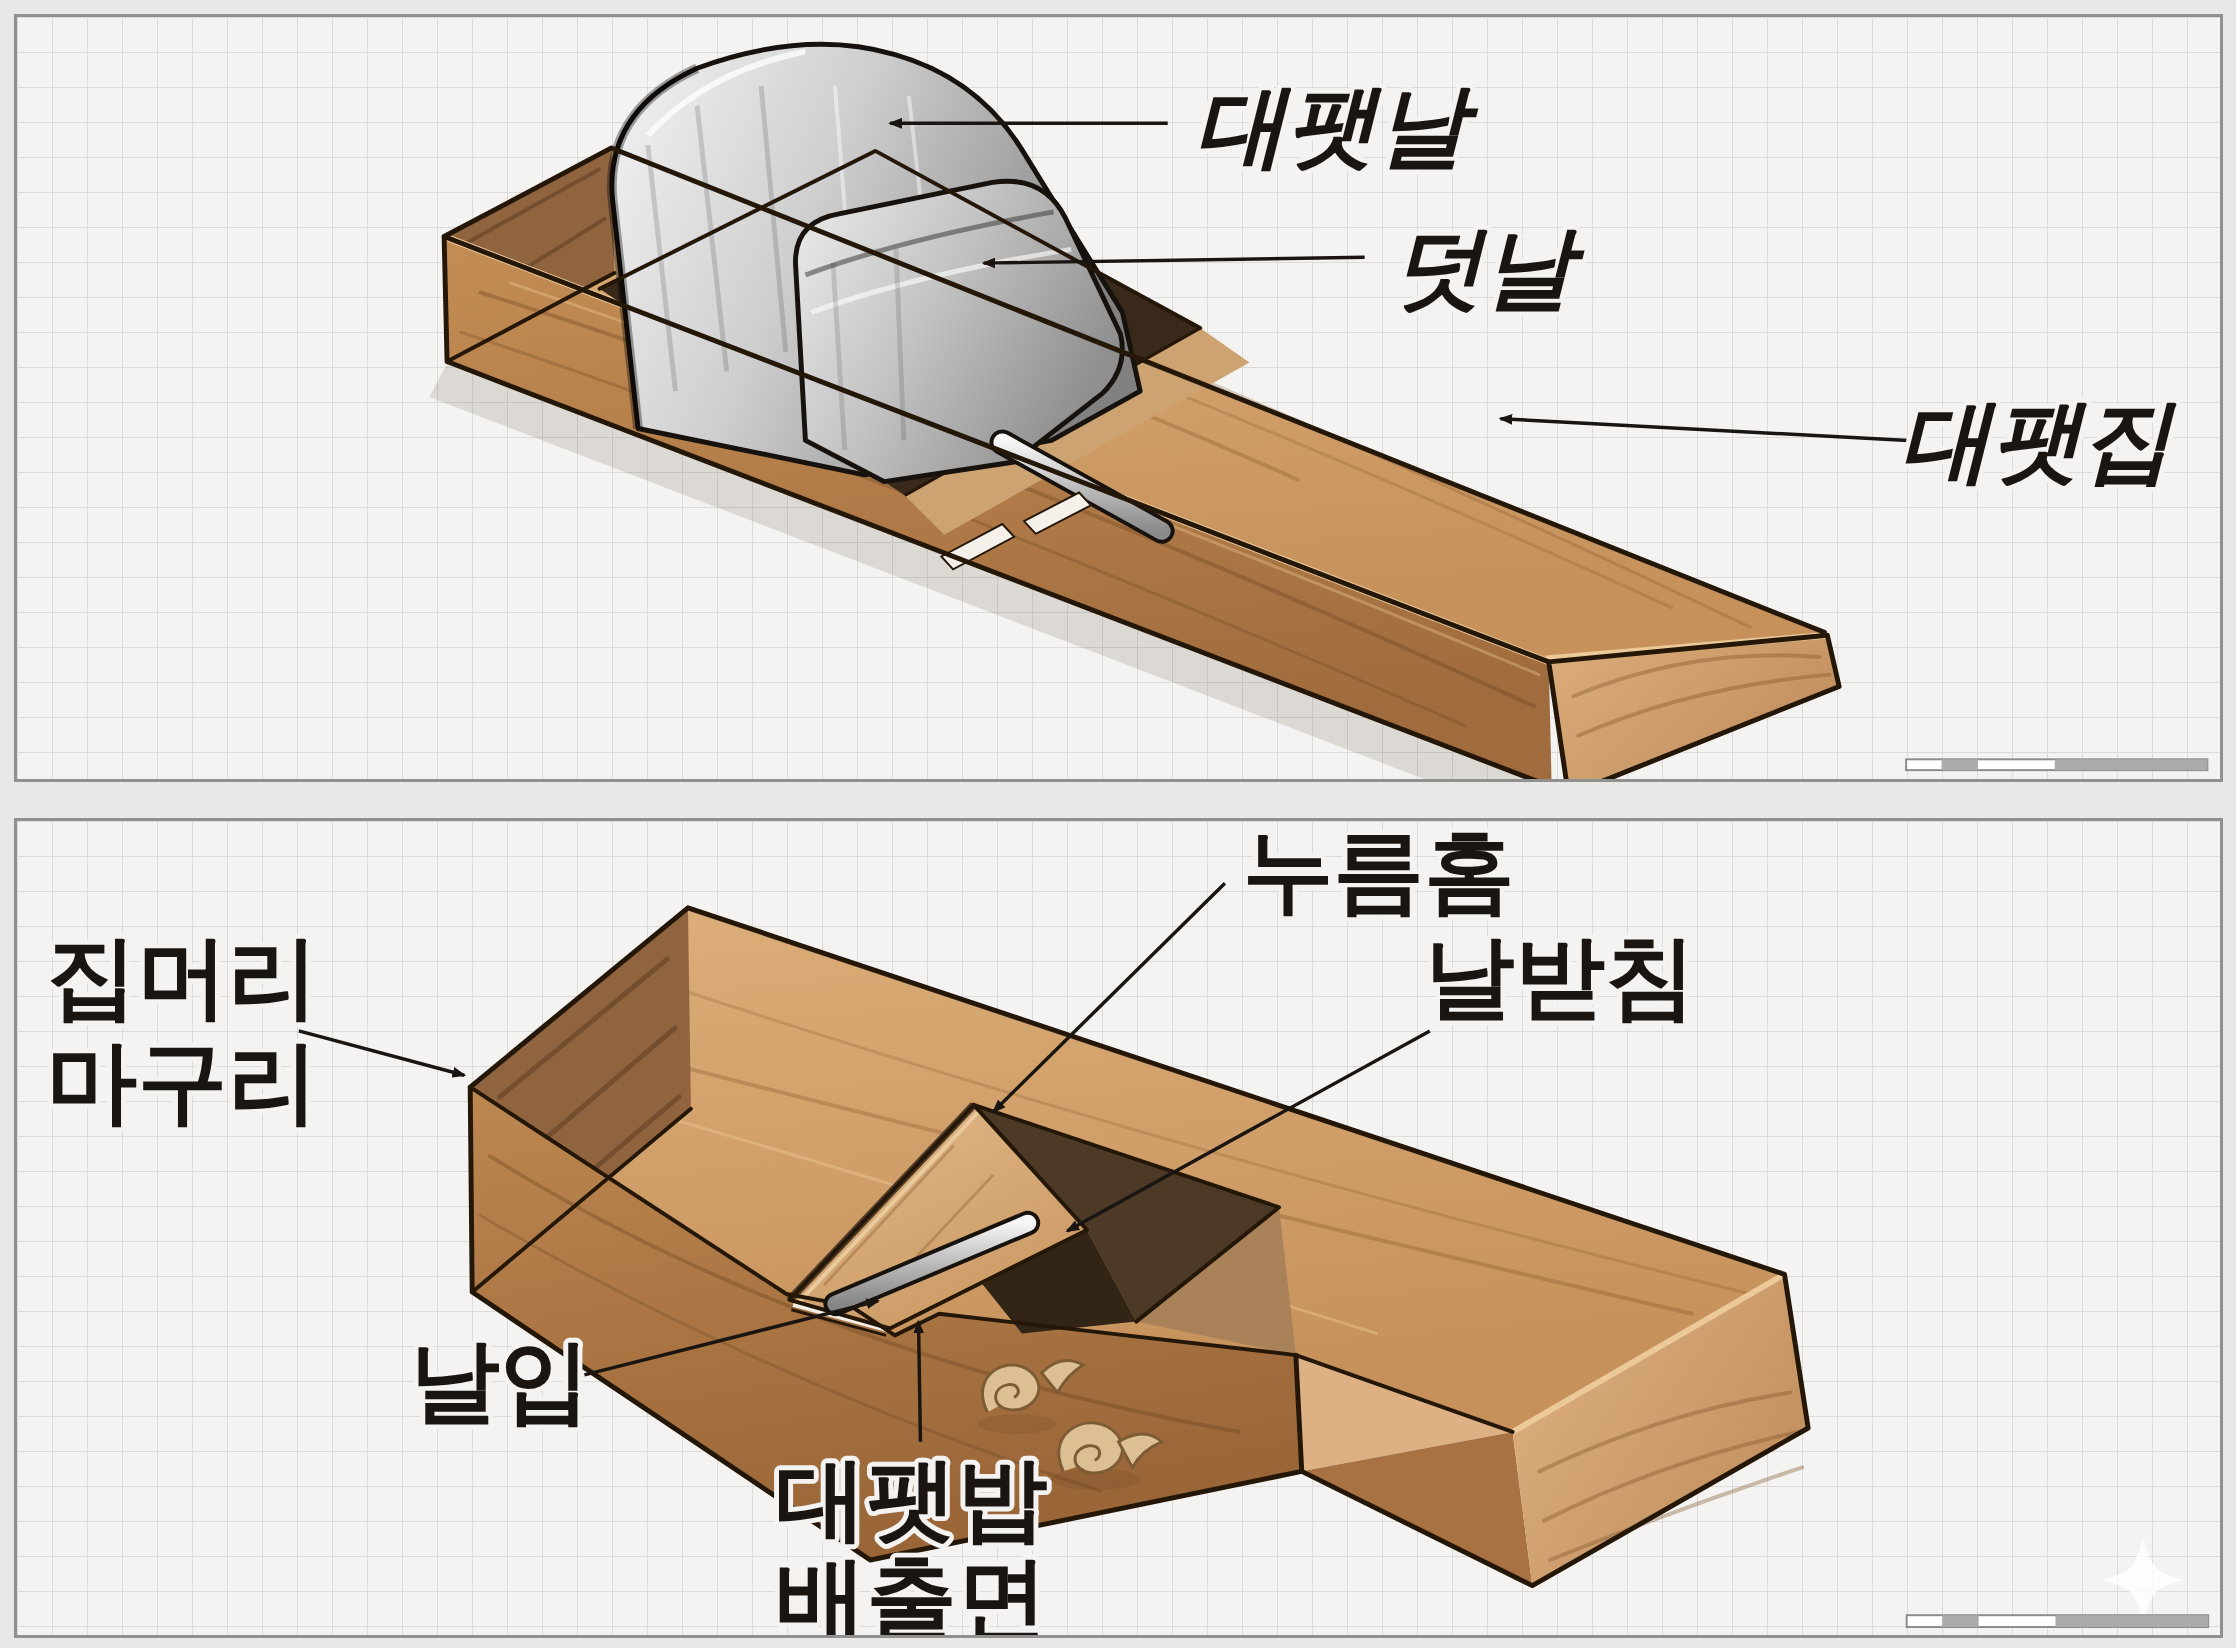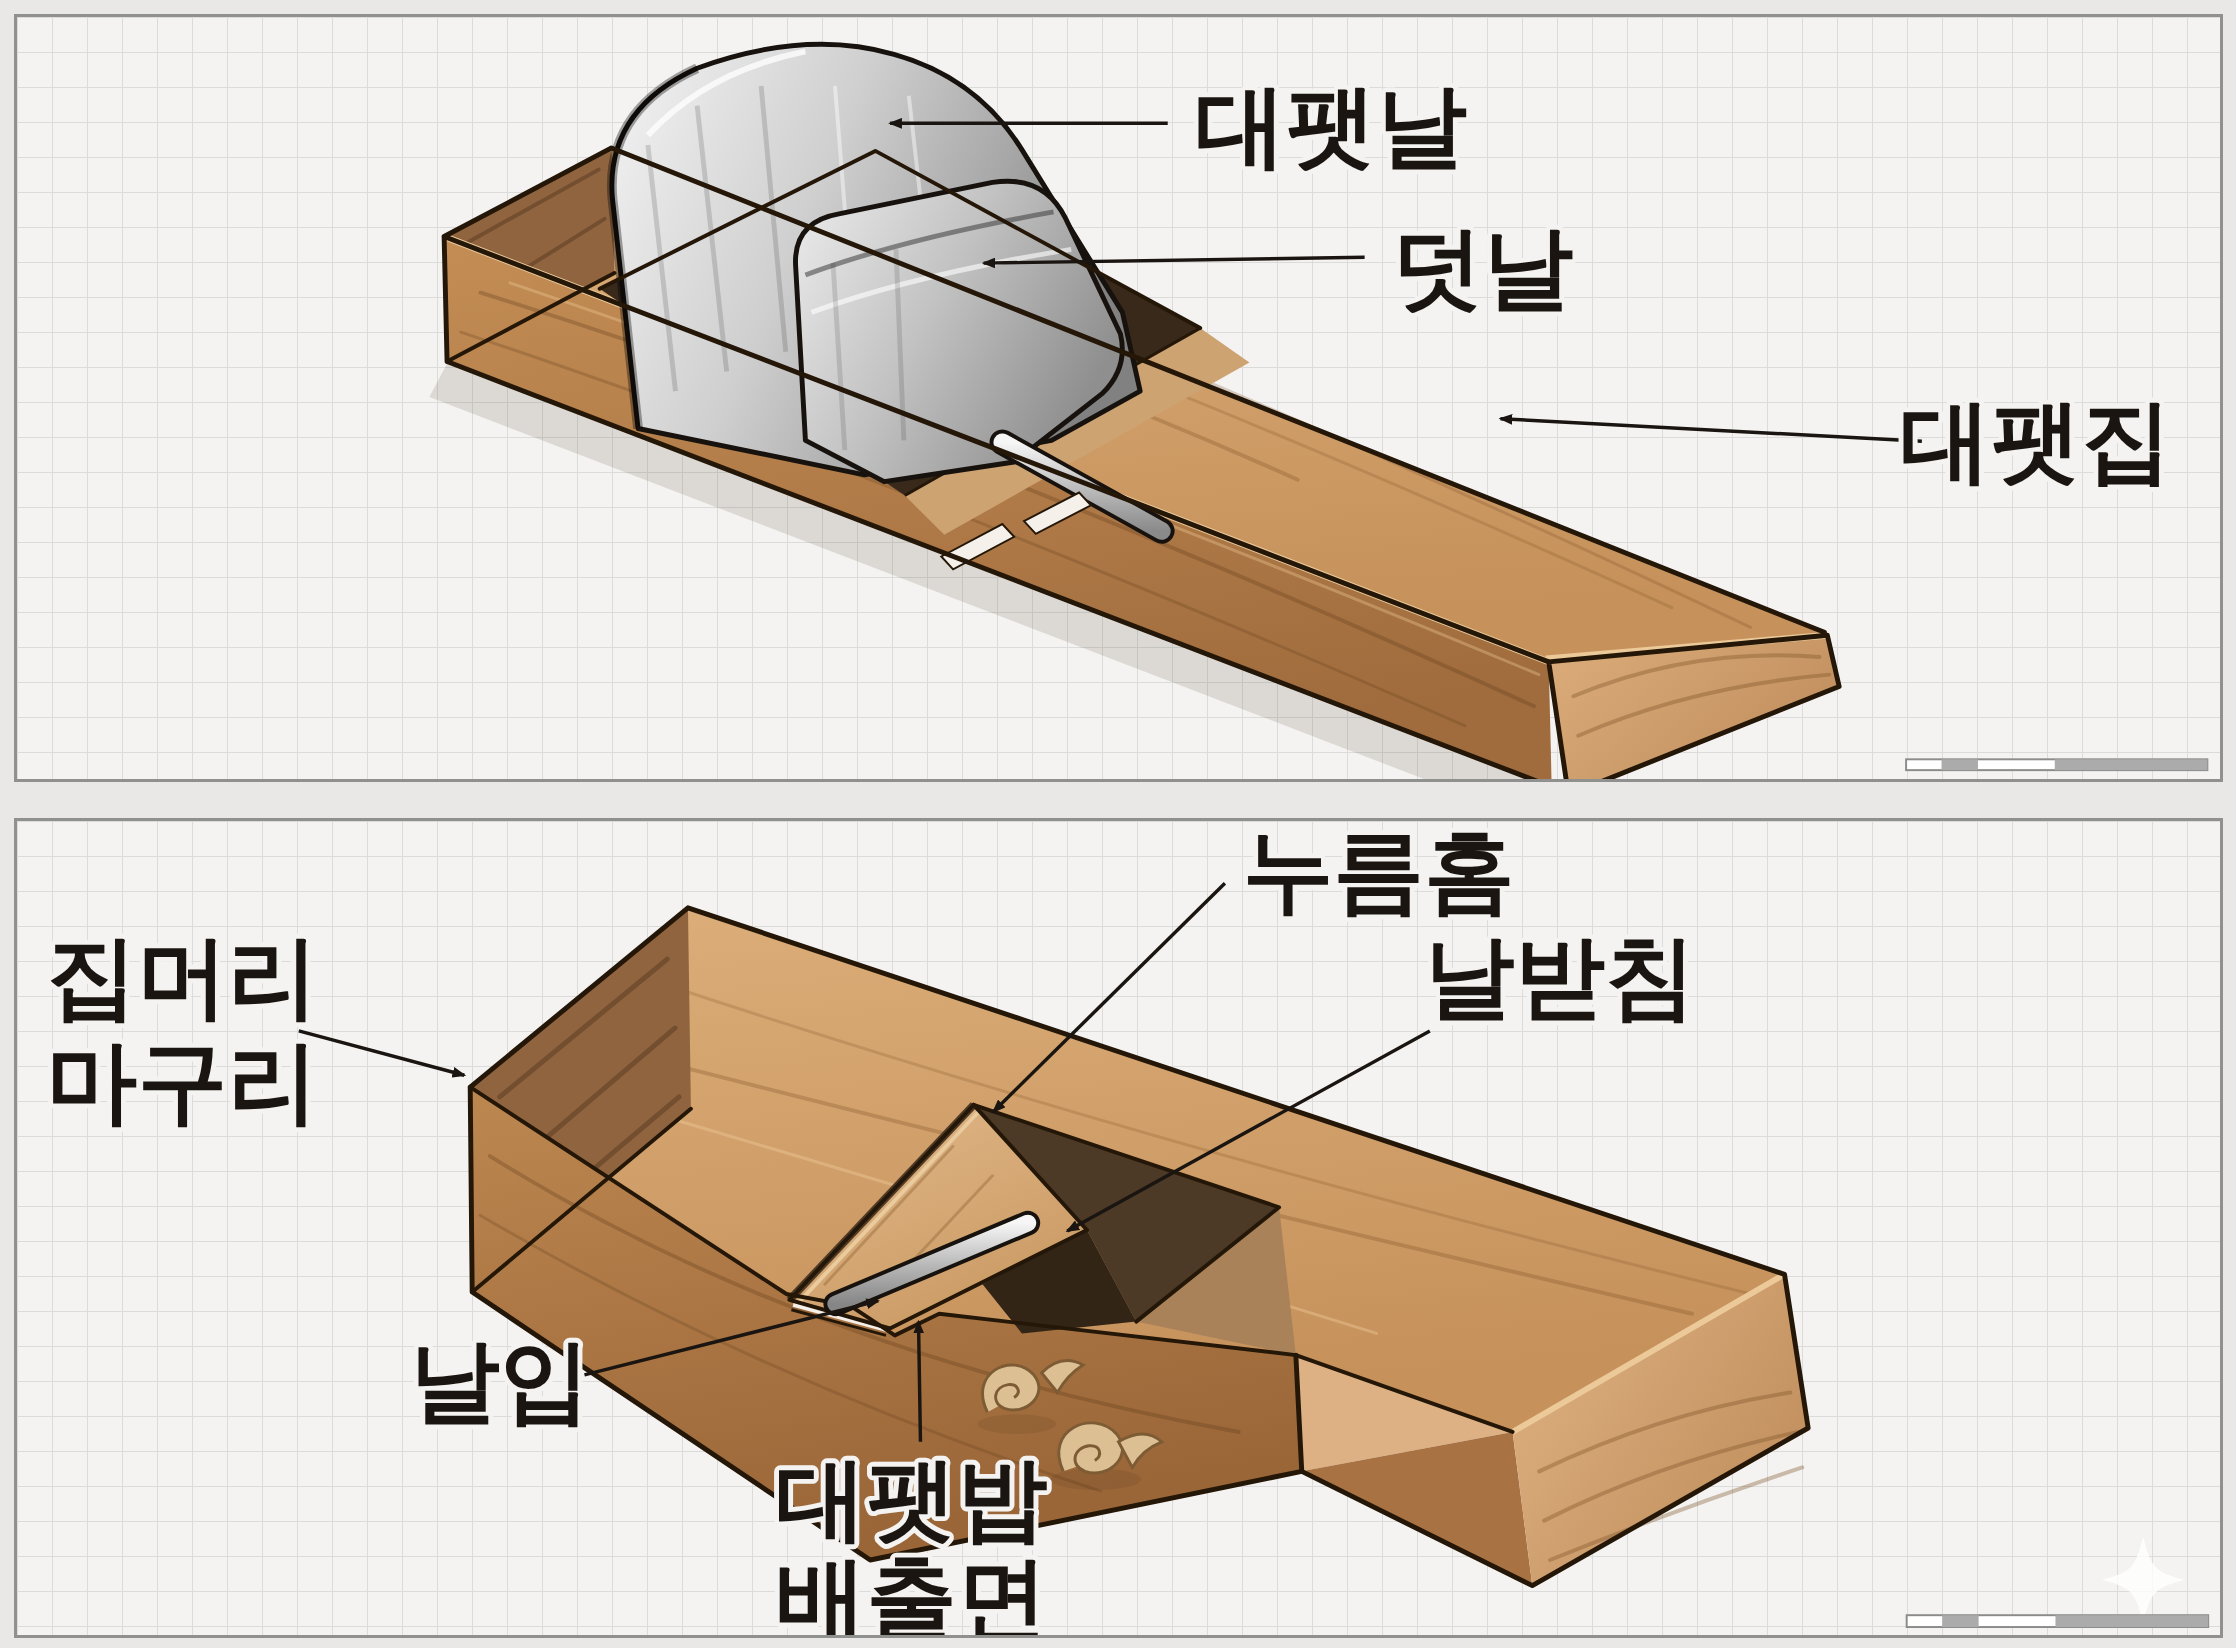--- a/index.html
+++ b/index.html
@@ -11,21 +11,21 @@
   .panel{
     position:absolute;left:13.8px;width:2209px;
     background-color:#f4f3f1;
     background-image:
       linear-gradient(#dbdbd9 1px, transparent 1px),
       linear-gradient(90deg,#dbdbd9 1px, transparent 1px);
     background-size:35px 35px;
     border:3px solid #90908e;
     box-sizing:border-box;
   }
-  #panel-top{top:13.8px;height:768px;}
+  #panel-top{top:13.8px;height:768px;font-style:italic;}
   #panel-bottom{top:818px;height:820px;}
   svg{position:absolute;left:0;top:0;}
   .lbl{
     font-family:"Liberation Sans", sans-serif;
     font-weight:700;
     fill:#1a1511;
     paint-order:stroke;
     stroke:#f4f3f1;stroke-width:10px;stroke-linejoin:round;
   }
   .arrow{stroke:#1a1511;stroke-width:3.5;fill:none;}

